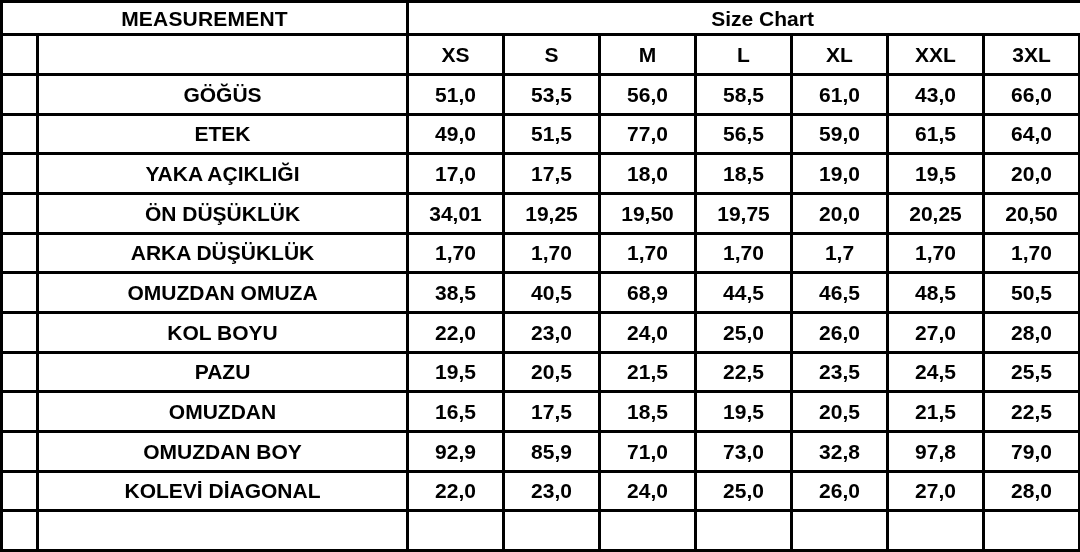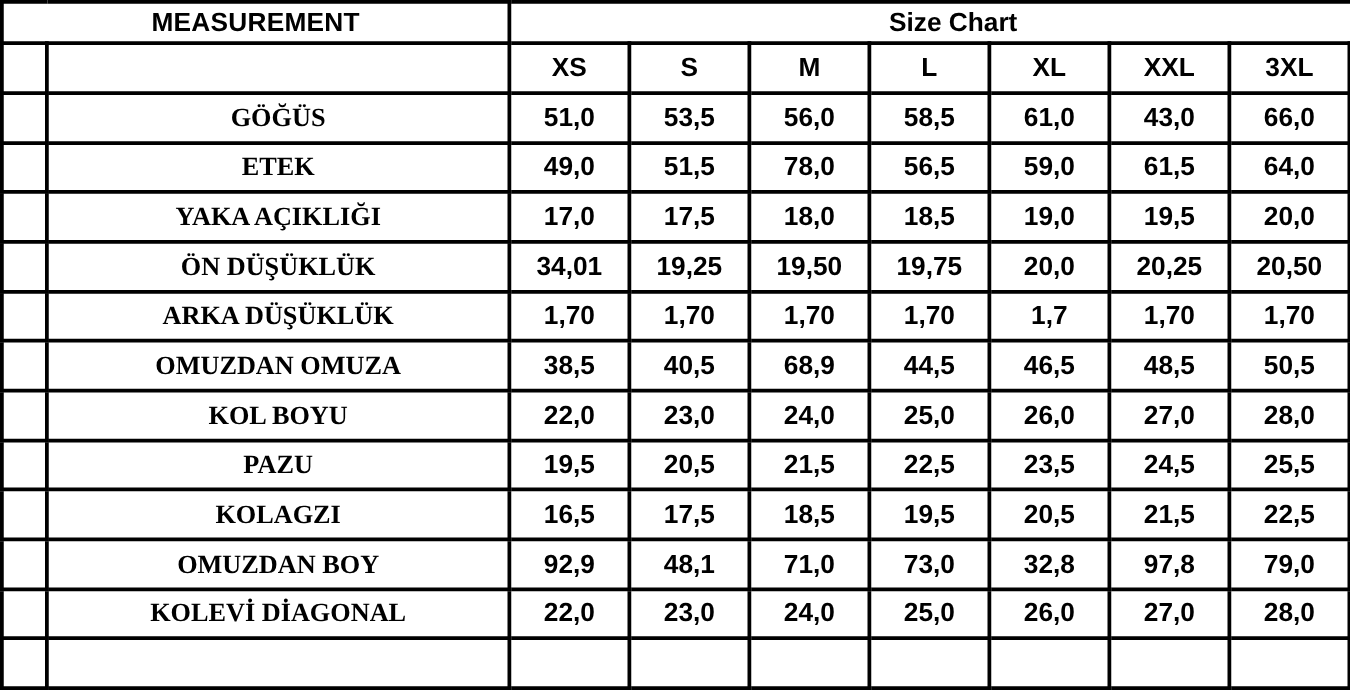--- a/index.html
+++ b/index.html
@@ -59,21 +59,20 @@
     font-size: 21px;
     font-weight: bold;
   }
   
   .meas-name {
     text-align: left;
     padding-left: 14px;
     font-size: 22px;
     font-weight: bold;
     white-space: nowrap;
-    font-family: Liberation Serif, serif;
   }
   .val {
     font-size: 21px;
     font-weight: bold;
   }
   .blank {
     background: #ffffff;
   }
   tr.row-head1 { height: 32px; }
   tr.row-head2 { height: 38px; }
@@ -124,21 +123,21 @@
           <td class="val">61,0</td>
           <td class="val">43,0</td>
           <td class="val">66,0</td>
           <td class="blank"></td>
         </tr>
         <tr class="row-data">
           <td class="blank"></td>
           <td class="meas-name">ETEK</td>
           <td class="val">49,0</td>
           <td class="val">51,5</td>
-          <td class="val">78,0</td>
+          <td class="val">77,0</td>
           <td class="val">56,5</td>
           <td class="val">59,0</td>
           <td class="val">61,5</td>
           <td class="val">64,0</td>
           <td class="blank"></td>
         </tr>
         <tr class="row-data">
           <td class="blank"></td>
           <td class="meas-name">YAKA AÇIKLIĞI</td>
           <td class="val">17,0</td>
@@ -205,35 +204,35 @@
           <td class="val">20,5</td>
           <td class="val">21,5</td>
           <td class="val">22,5</td>
           <td class="val">23,5</td>
           <td class="val">24,5</td>
           <td class="val">25,5</td>
           <td class="blank"></td>
         </tr>
         <tr class="row-data">
           <td class="blank"></td>
-          <td class="meas-name">KOLAGZI</td>
+          <td class="meas-name">OMUZDAN</td>
           <td class="val">16,5</td>
           <td class="val">17,5</td>
           <td class="val">18,5</td>
           <td class="val">19,5</td>
           <td class="val">20,5</td>
           <td class="val">21,5</td>
           <td class="val">22,5</td>
           <td class="blank"></td>
         </tr>
         <tr class="row-data">
           <td class="blank"></td>
           <td class="meas-name">OMUZDAN BOY</td>
           <td class="val">92,9</td>
-          <td class="val">48,1</td>
+          <td class="val">85,9</td>
           <td class="val">71,0</td>
           <td class="val">73,0</td>
           <td class="val">32,8</td>
           <td class="val">97,8</td>
           <td class="val">79,0</td>
           <td class="blank"></td>
         </tr>
         <tr class="row-data">
           <td class="blank"></td>
           <td class="meas-name">KOLEVİ DİAGONAL</td>

